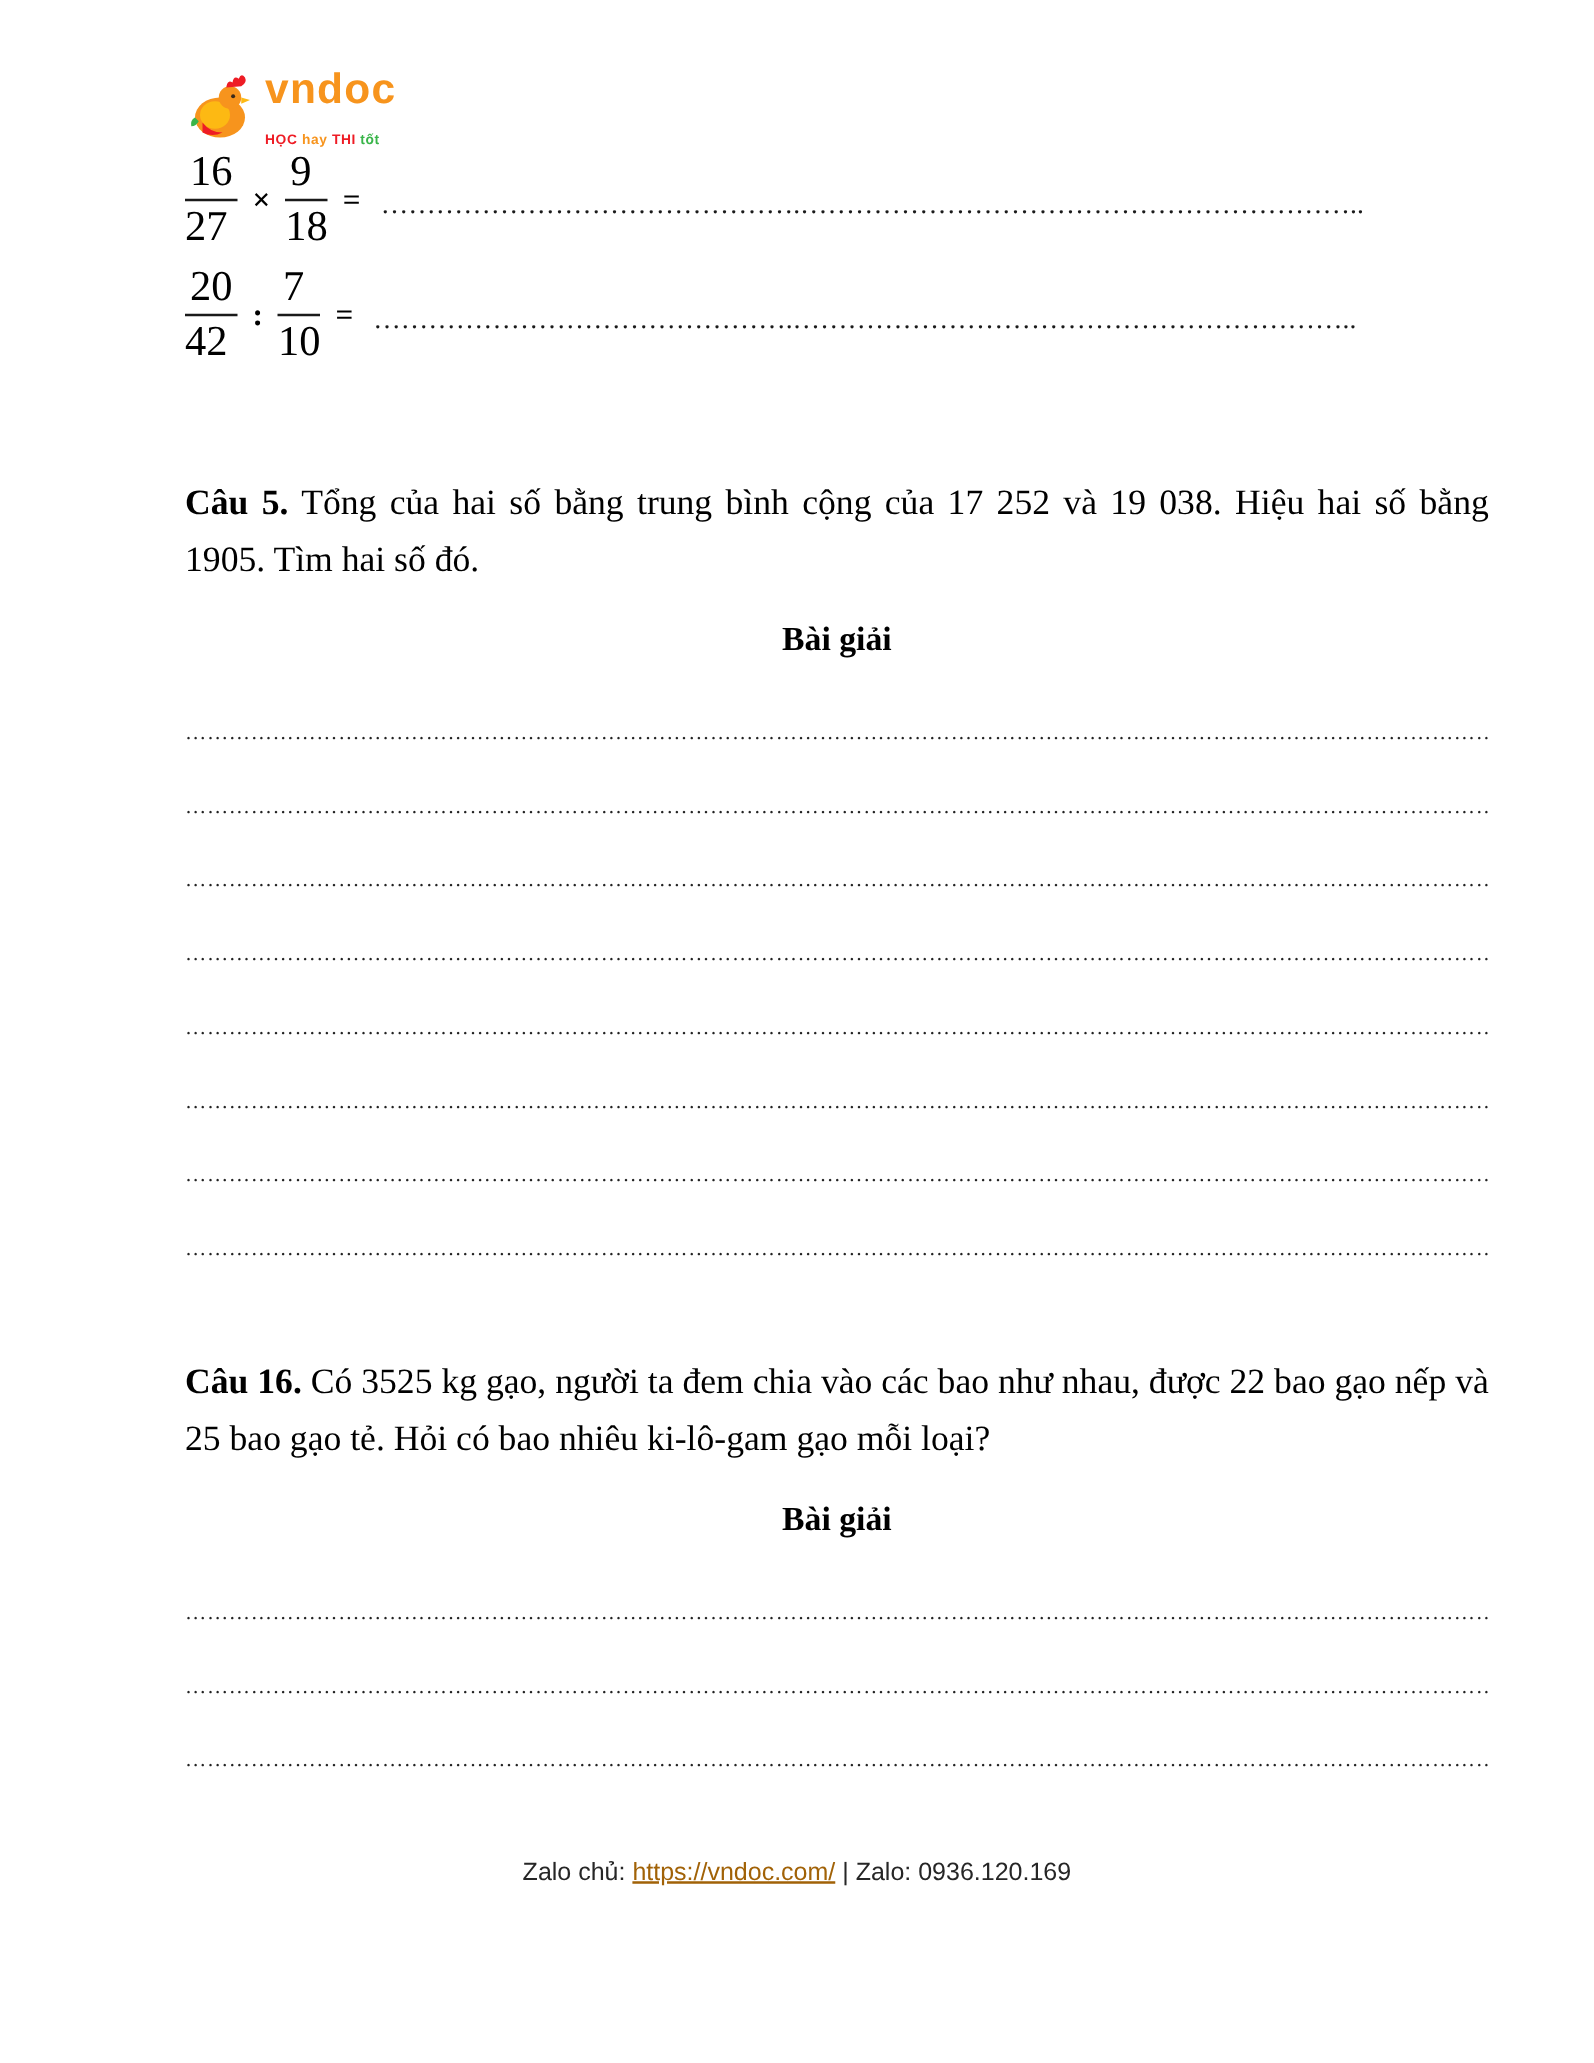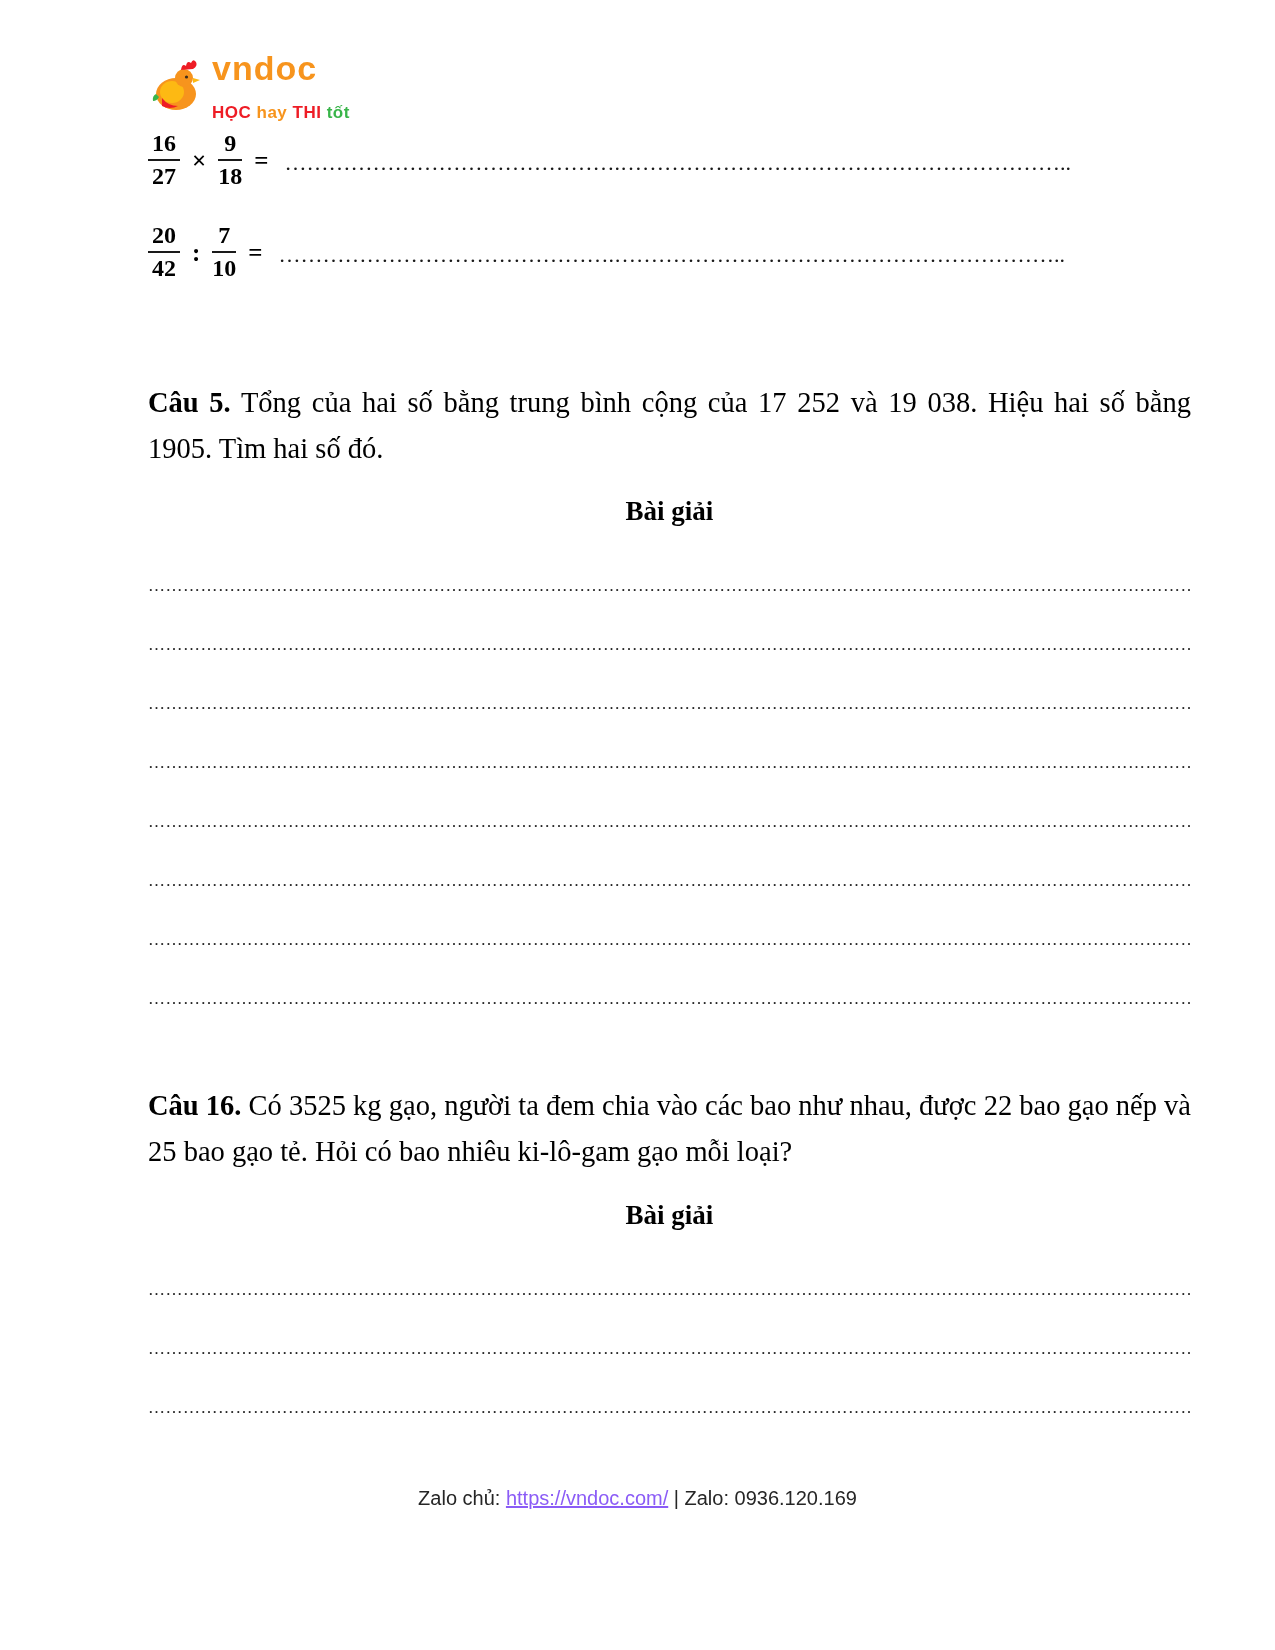--- a/index.html
+++ b/index.html
@@ -22,42 +22,41 @@
   .brand {
     font-family: "Liberation Sans", sans-serif;
     font-weight: bold;
     font-size: 34px;
     color: #F7941D;
     letter-spacing: 1px;
   }
   .tagline {
     font-family: "Liberation Sans", sans-serif;
     font-weight: bold;
-    font-size: 17px;
+    font-size: 11px;
     margin-top: 19px;
     letter-spacing: 0.5px;
   }
   .t-red { color: #EE1C25; }
   .t-orange { color: #F7941D; }
   .t-green { color: #39B54A; }
 
   
   .exercise {
     display: flex;
     align-items: center;
     gap: 12px;
     margin-top: 10px;
     height: 66px;
   }
   .exercise + .exercise { margin-top: 26px; }
   .frac {
     display: inline-block;
-    text-align: center;
-    font-weight: 700;
-    font-size: 24px;
+    font-weight: 400;
+    font-size: 34px;
     line-height: 1.12;
   }
   .frac .num { display: block; border-bottom: 2px solid #1a1a1a; padding: 0 4px 2px; }
   .frac .den { display: block; padding-top: 2px; }
   .op, .eq { font-size: 25px; font-weight: 600; padding-top: 2px; }
   .dotfill-inline {
     flex: 1;
     overflow: hidden;
     white-space: nowrap;
     font-size: 22px;
@@ -100,21 +99,21 @@
     position: absolute;
     left: 0;
     right: 0;
     bottom: 140px;
     text-align: center;
     font-family: "Liberation Sans", sans-serif;
     font-size: 20px;
     color: #262626;
   }
   .footer a {
-    color: #8b5cf6;
+    color: #a16207;
     text-decoration: underline;
     cursor: pointer;
   }
 </style>
 </head>
 <body>
 
 <div class="page">
 
   <header class="logo">

